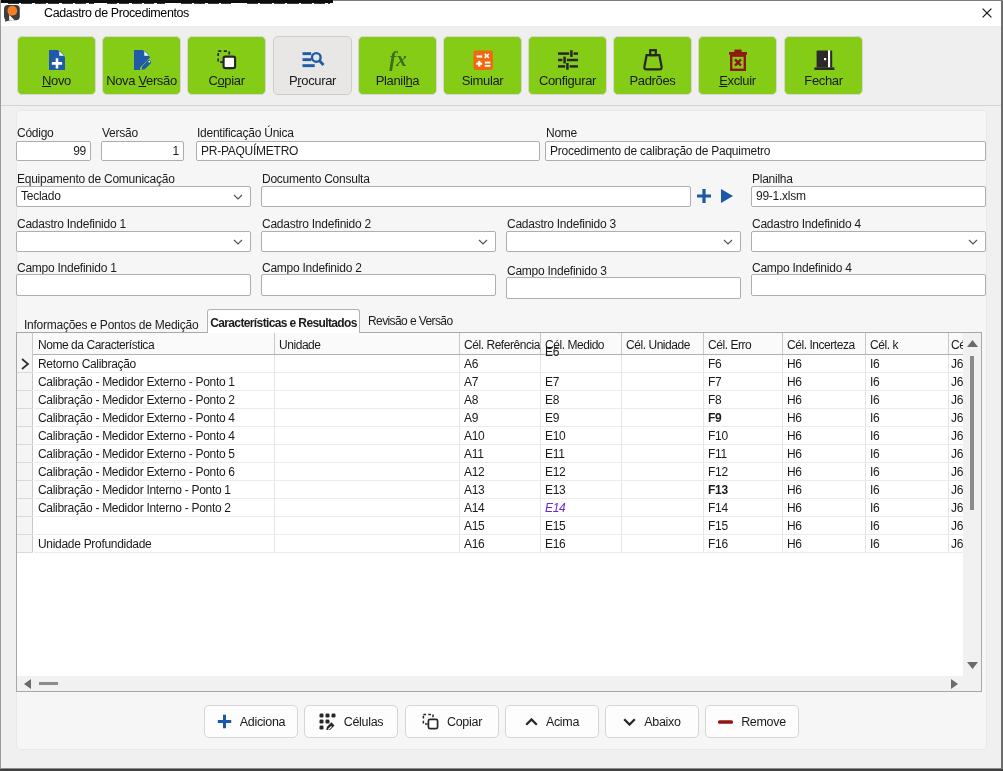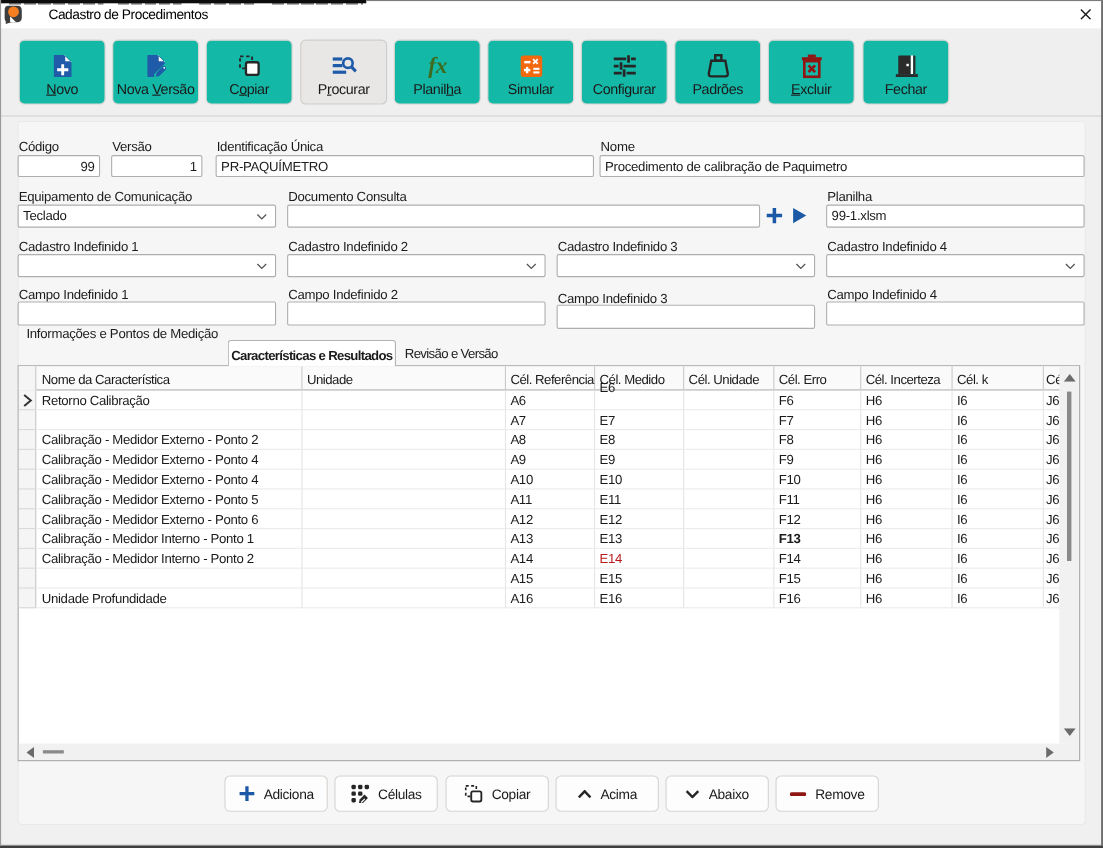--- a/index.html
+++ b/index.html
@@ -2,21 +2,21 @@
 <html><head>
 <meta charset="utf-8">
 <style>
   html,body{margin:0;padding:0;}
   body{width:1003px;height:771px;position:relative;overflow:hidden;
        font-family:"Liberation Sans",sans-serif;background:#f0f0f0;color:#1b1b1b;}
   .ab{position:absolute;}
   .lbl{position:absolute;font-size:12px;color:#1c1c1c;white-space:nowrap;letter-spacing:-0.25px;}
   .inp{position:absolute;background:#fff;border:1px solid #aeaeae;border-radius:2px;
        font-size:12px;color:#1b1b1b;box-sizing:border-box;padding:0 4px;line-height:18px;white-space:nowrap;letter-spacing:-0.25px;}
-  .tb{position:absolute;top:36px;width:79px;height:59px;background:#14b8a6;
+  .tb{position:absolute;top:36px;width:79px;height:59px;background:#84cc16;
       border:1px solid #d9d6d2;border-radius:5px;box-sizing:border-box;text-align:center;}
   .tb .cap{position:absolute;bottom:6px;left:0;width:100%;font-size:13px;color:#1a1a1a;letter-spacing:-0.35px;}
   .tb svg{position:absolute;top:10px;left:50%;transform:translateX(-50%);}
   .bb{position:absolute;top:705px;width:94px;height:33px;background:#fdfdfd;
       border:1px solid #d7d4d1;border-radius:5px;box-sizing:border-box;
       display:flex;align-items:center;justify-content:center;font-size:12.5px;color:#1a1a1a;letter-spacing:-0.3px;}
   .bb svg{margin-right:8px;}
 </style>
 </head>
 <body>
@@ -196,21 +196,21 @@
 
 <div class="lbl" style="left:17px;top:261px;">Campo Indefinido 1</div>
 <div class="inp" style="left:16px;top:274px;width:235px;height:22px;"></div>
 <div class="lbl" style="left:262px;top:261px;">Campo Indefinido 2</div>
 <div class="inp" style="left:261px;top:274px;width:235px;height:22px;"></div>
 <div class="lbl" style="left:507px;top:264px;">Campo Indefinido 3</div>
 <div class="inp" style="left:506px;top:277px;width:235px;height:22px;"></div>
 <div class="lbl" style="left:752px;top:261px;">Campo Indefinido 4</div>
 <div class="inp" style="left:751px;top:274px;width:235px;height:22px;"></div>
 
-<div class="lbl" style="left:24px;top:296px;font-size:12px;">Informações e Pontos de Medição</div>
+<div class="lbl" style="left:24px;top:318px;font-size:12px;">Informações e Pontos de Medição</div>
 <div class="ab" style="left:207px;top:309px;width:153px;height:24px;background:#fff;border:1px solid #b2b2b2;border-bottom:none;border-radius:3px 3px 0 0;box-sizing:border-box;z-index:5;text-align:center;font-size:12px;font-weight:bold;line-height:26px;white-space:nowrap;letter-spacing:-0.62px;">Características e Resultados</div>
 <div class="lbl" style="left:368px;top:314px;font-size:12px;letter-spacing:-0.6px;">Revisão e Versão</div>
 
 <div class="ab" style="left:16px;top:332px;width:966px;height:360px;background:#fff;border:1px solid #a8a8a8;box-sizing:border-box;z-index:4;overflow:hidden;">
   <div class="ab" style="left:0;top:0;width:964px;height:22px;background:#fafafa;border-bottom:1px solid #b1b1b1;box-sizing:border-box;"></div>
   <div class="ab" style="left:0;top:0;width:16px;height:22px;background:#f5f5f5;border-right:1px solid #c9c9c9;box-sizing:border-box;"></div>
   <div class="ab" style="left:0;top:22px;width:16px;height:198px;background:#f5f5f5;border-right:1px solid #c9c9c9;box-sizing:border-box;"></div>
   <div class="ab" style="left:257px;top:0;width:1px;height:21px;background:#c9c9c9;"></div>
   <div class="ab" style="left:442px;top:0;width:1px;height:21px;background:#c9c9c9;"></div>
   <div class="ab" style="left:523px;top:0;width:1px;height:21px;background:#c9c9c9;"></div>
@@ -261,37 +261,38 @@
   <div class="ab" style="left:0;top:22px;width:16px;height:18px;"><svg width="16" height="18" viewBox="0 0 16 18">
         <path d="M5 4 L11 9 L5 14" stroke="#333" stroke-width="1.8" fill="none"></path>
       </svg></div>
   <div class="ab" style="left:21px;top:22px;height:18px;line-height:19px;font-size:12px;letter-spacing:-0.3px;color:#1a1a1a;white-space:nowrap;">Retorno Calibração</div>
   <div class="ab" style="left:447px;top:22px;height:18px;line-height:19px;font-size:12px;letter-spacing:-0.3px;color:#1a1a1a;white-space:nowrap;">A6</div>
   <div class="ab" style="left:528px;top:10px;height:18px;line-height:19px;font-size:12px;letter-spacing:-0.3px;color:#1a1a1a;white-space:nowrap;">E6</div>
   <div class="ab" style="left:691px;top:22px;height:18px;line-height:19px;font-size:12px;letter-spacing:-0.3px;color:#1a1a1a;white-space:nowrap;">F6</div>
   <div class="ab" style="left:770px;top:22px;height:18px;line-height:19px;font-size:12px;letter-spacing:-0.3px;color:#1a1a1a;white-space:nowrap;">H6</div>
   <div class="ab" style="left:853px;top:22px;height:18px;line-height:19px;font-size:12px;letter-spacing:-0.3px;color:#1a1a1a;white-space:nowrap;">I6</div>
   <div class="ab" style="left:934px;top:22px;height:18px;line-height:19px;font-size:12px;letter-spacing:-0.3px;color:#1a1a1a;white-space:nowrap;">J6</div>
+  <div class="ab" style="left:21px;top:40px;height:18px;line-height:19px;font-size:12px;letter-spacing:-0.3px;color:#1a1a1a;white-space:nowrap;">Calibração - Medidor Externo - Ponto 1</div>
   <div class="ab" style="left:447px;top:40px;height:18px;line-height:19px;font-size:12px;letter-spacing:-0.3px;color:#1a1a1a;white-space:nowrap;">A7</div>
   <div class="ab" style="left:528px;top:40px;height:18px;line-height:19px;font-size:12px;letter-spacing:-0.3px;color:#1a1a1a;white-space:nowrap;">E7</div>
   <div class="ab" style="left:691px;top:40px;height:18px;line-height:19px;font-size:12px;letter-spacing:-0.3px;color:#1a1a1a;white-space:nowrap;">F7</div>
   <div class="ab" style="left:770px;top:40px;height:18px;line-height:19px;font-size:12px;letter-spacing:-0.3px;color:#1a1a1a;white-space:nowrap;">H6</div>
   <div class="ab" style="left:853px;top:40px;height:18px;line-height:19px;font-size:12px;letter-spacing:-0.3px;color:#1a1a1a;white-space:nowrap;">I6</div>
   <div class="ab" style="left:934px;top:40px;height:18px;line-height:19px;font-size:12px;letter-spacing:-0.3px;color:#1a1a1a;white-space:nowrap;">J6</div>
   <div class="ab" style="left:21px;top:58px;height:18px;line-height:19px;font-size:12px;letter-spacing:-0.3px;color:#1a1a1a;white-space:nowrap;">Calibração - Medidor Externo - Ponto 2</div>
   <div class="ab" style="left:447px;top:58px;height:18px;line-height:19px;font-size:12px;letter-spacing:-0.3px;color:#1a1a1a;white-space:nowrap;">A8</div>
   <div class="ab" style="left:528px;top:58px;height:18px;line-height:19px;font-size:12px;letter-spacing:-0.3px;color:#1a1a1a;white-space:nowrap;">E8</div>
   <div class="ab" style="left:691px;top:58px;height:18px;line-height:19px;font-size:12px;letter-spacing:-0.3px;color:#1a1a1a;white-space:nowrap;">F8</div>
   <div class="ab" style="left:770px;top:58px;height:18px;line-height:19px;font-size:12px;letter-spacing:-0.3px;color:#1a1a1a;white-space:nowrap;">H6</div>
   <div class="ab" style="left:853px;top:58px;height:18px;line-height:19px;font-size:12px;letter-spacing:-0.3px;color:#1a1a1a;white-space:nowrap;">I6</div>
   <div class="ab" style="left:934px;top:58px;height:18px;line-height:19px;font-size:12px;letter-spacing:-0.3px;color:#1a1a1a;white-space:nowrap;">J6</div>
   <div class="ab" style="left:21px;top:76px;height:18px;line-height:19px;font-size:12px;letter-spacing:-0.3px;color:#1a1a1a;white-space:nowrap;">Calibração - Medidor Externo - Ponto 4</div>
   <div class="ab" style="left:447px;top:76px;height:18px;line-height:19px;font-size:12px;letter-spacing:-0.3px;color:#1a1a1a;white-space:nowrap;">A9</div>
   <div class="ab" style="left:528px;top:76px;height:18px;line-height:19px;font-size:12px;letter-spacing:-0.3px;color:#1a1a1a;white-space:nowrap;">E9</div>
-  <div class="ab" style="left:691px;top:76px;height:18px;line-height:19px;font-size:12px;letter-spacing:-0.3px;color:#1a1a1a;white-space:nowrap;">F9</div>
+  <div class="ab" style="left:691px;top:76px;height:18px;line-height:19px;font-size:12px;letter-spacing:-0.3px;color:#1a1a1a;white-space:nowrap;font-weight:bold;">F9</div>
   <div class="ab" style="left:770px;top:76px;height:18px;line-height:19px;font-size:12px;letter-spacing:-0.3px;color:#1a1a1a;white-space:nowrap;">H6</div>
   <div class="ab" style="left:853px;top:76px;height:18px;line-height:19px;font-size:12px;letter-spacing:-0.3px;color:#1a1a1a;white-space:nowrap;">I6</div>
   <div class="ab" style="left:934px;top:76px;height:18px;line-height:19px;font-size:12px;letter-spacing:-0.3px;color:#1a1a1a;white-space:nowrap;">J6</div>
   <div class="ab" style="left:21px;top:94px;height:18px;line-height:19px;font-size:12px;letter-spacing:-0.3px;color:#1a1a1a;white-space:nowrap;">Calibração - Medidor Externo - Ponto 4</div>
   <div class="ab" style="left:447px;top:94px;height:18px;line-height:19px;font-size:12px;letter-spacing:-0.3px;color:#1a1a1a;white-space:nowrap;">A10</div>
   <div class="ab" style="left:528px;top:94px;height:18px;line-height:19px;font-size:12px;letter-spacing:-0.3px;color:#1a1a1a;white-space:nowrap;">E10</div>
   <div class="ab" style="left:691px;top:94px;height:18px;line-height:19px;font-size:12px;letter-spacing:-0.3px;color:#1a1a1a;white-space:nowrap;">F10</div>
   <div class="ab" style="left:770px;top:94px;height:18px;line-height:19px;font-size:12px;letter-spacing:-0.3px;color:#1a1a1a;white-space:nowrap;">H6</div>
   <div class="ab" style="left:853px;top:94px;height:18px;line-height:19px;font-size:12px;letter-spacing:-0.3px;color:#1a1a1a;white-space:nowrap;">I6</div>
   <div class="ab" style="left:934px;top:94px;height:18px;line-height:19px;font-size:12px;letter-spacing:-0.3px;color:#1a1a1a;white-space:nowrap;">J6</div>
@@ -311,21 +312,21 @@
   <div class="ab" style="left:934px;top:130px;height:18px;line-height:19px;font-size:12px;letter-spacing:-0.3px;color:#1a1a1a;white-space:nowrap;">J6</div>
   <div class="ab" style="left:21px;top:148px;height:18px;line-height:19px;font-size:12px;letter-spacing:-0.3px;color:#1a1a1a;white-space:nowrap;">Calibração - Medidor Interno - Ponto 1</div>
   <div class="ab" style="left:447px;top:148px;height:18px;line-height:19px;font-size:12px;letter-spacing:-0.3px;color:#1a1a1a;white-space:nowrap;">A13</div>
   <div class="ab" style="left:528px;top:148px;height:18px;line-height:19px;font-size:12px;letter-spacing:-0.3px;color:#1a1a1a;white-space:nowrap;">E13</div>
   <div class="ab" style="left:691px;top:148px;height:18px;line-height:19px;font-size:12px;letter-spacing:-0.3px;color:#1a1a1a;white-space:nowrap;font-weight:bold;">F13</div>
   <div class="ab" style="left:770px;top:148px;height:18px;line-height:19px;font-size:12px;letter-spacing:-0.3px;color:#1a1a1a;white-space:nowrap;">H6</div>
   <div class="ab" style="left:853px;top:148px;height:18px;line-height:19px;font-size:12px;letter-spacing:-0.3px;color:#1a1a1a;white-space:nowrap;">I6</div>
   <div class="ab" style="left:934px;top:148px;height:18px;line-height:19px;font-size:12px;letter-spacing:-0.3px;color:#1a1a1a;white-space:nowrap;">J6</div>
   <div class="ab" style="left:21px;top:166px;height:18px;line-height:19px;font-size:12px;letter-spacing:-0.3px;color:#1a1a1a;white-space:nowrap;">Calibração - Medidor Interno - Ponto 2</div>
   <div class="ab" style="left:447px;top:166px;height:18px;line-height:19px;font-size:12px;letter-spacing:-0.3px;color:#1a1a1a;white-space:nowrap;">A14</div>
-  <div class="ab" style="left:528px;top:166px;height:18px;line-height:19px;font-size:12px;letter-spacing:-0.3px;color:#b91c1c;white-space:nowrap;">E14</div>
+  <div class="ab" style="left:528px;top:166px;height:18px;line-height:19px;font-size:12px;letter-spacing:-0.3px;color:#6d28d9;white-space:nowrap;font-style:italic;">E14</div>
   <div class="ab" style="left:691px;top:166px;height:18px;line-height:19px;font-size:12px;letter-spacing:-0.3px;color:#1a1a1a;white-space:nowrap;">F14</div>
   <div class="ab" style="left:770px;top:166px;height:18px;line-height:19px;font-size:12px;letter-spacing:-0.3px;color:#1a1a1a;white-space:nowrap;">H6</div>
   <div class="ab" style="left:853px;top:166px;height:18px;line-height:19px;font-size:12px;letter-spacing:-0.3px;color:#1a1a1a;white-space:nowrap;">I6</div>
   <div class="ab" style="left:934px;top:166px;height:18px;line-height:19px;font-size:12px;letter-spacing:-0.3px;color:#1a1a1a;white-space:nowrap;">J6</div>
   <div class="ab" style="left:447px;top:184px;height:18px;line-height:19px;font-size:12px;letter-spacing:-0.3px;color:#1a1a1a;white-space:nowrap;">A15</div>
   <div class="ab" style="left:528px;top:184px;height:18px;line-height:19px;font-size:12px;letter-spacing:-0.3px;color:#1a1a1a;white-space:nowrap;">E15</div>
   <div class="ab" style="left:691px;top:184px;height:18px;line-height:19px;font-size:12px;letter-spacing:-0.3px;color:#1a1a1a;white-space:nowrap;">F15</div>
   <div class="ab" style="left:770px;top:184px;height:18px;line-height:19px;font-size:12px;letter-spacing:-0.3px;color:#1a1a1a;white-space:nowrap;">H6</div>
   <div class="ab" style="left:853px;top:184px;height:18px;line-height:19px;font-size:12px;letter-spacing:-0.3px;color:#1a1a1a;white-space:nowrap;">I6</div>
   <div class="ab" style="left:934px;top:184px;height:18px;line-height:19px;font-size:12px;letter-spacing:-0.3px;color:#1a1a1a;white-space:nowrap;">J6</div>

